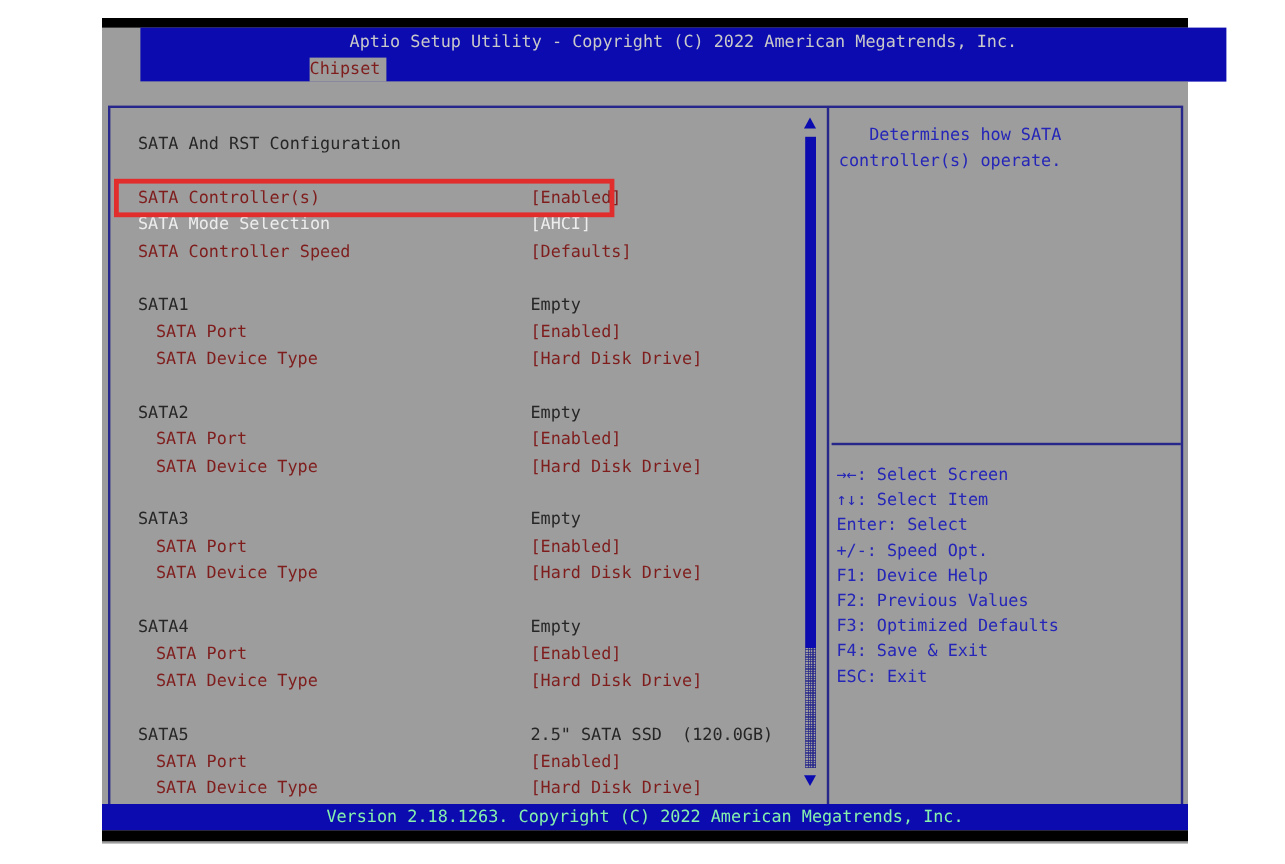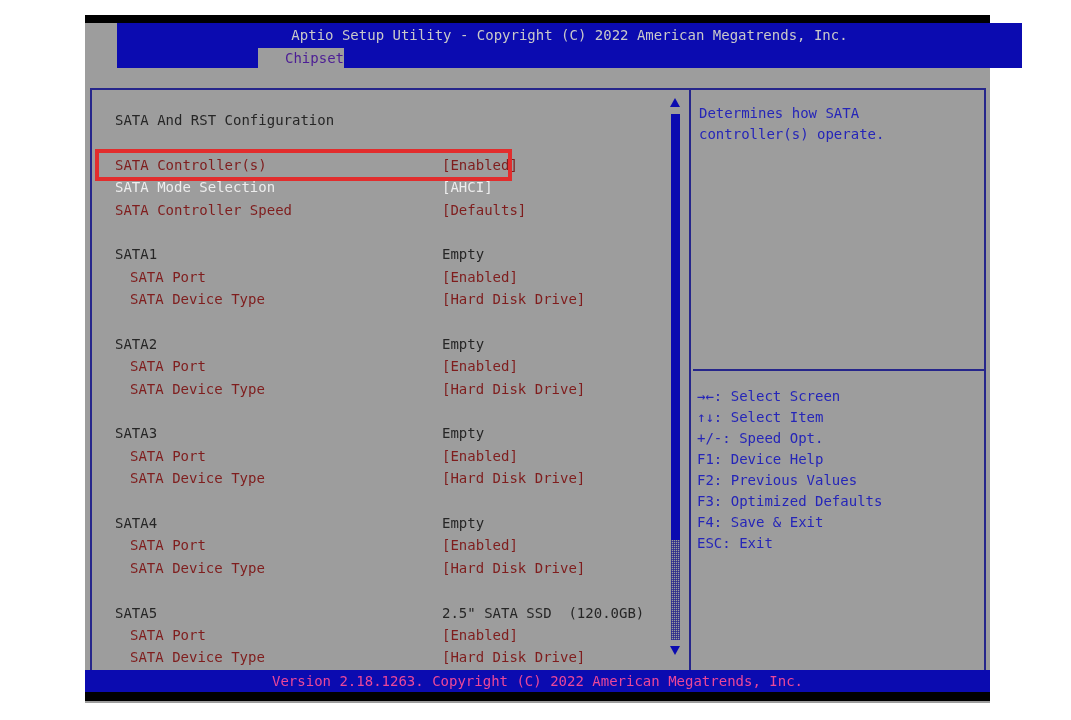--- a/index.html
+++ b/index.html
@@ -6,22 +6,22 @@
   body {
     width:1071px; height:720px; background:#ffffff; position:relative;
     font-family:"DejaVu Sans Mono","Liberation Mono",monospace;
     font-size:14px; overflow:hidden;
   }
   .screen { position:absolute; left:85px; top:15px; width:905px; height:688px; background:#9d9d9d; }
   .strip-black-top { position:absolute; left:0; top:0; width:100%; height:8px; background:#000; }
   .strip-black-bottom { position:absolute; left:0; top:677px; width:100%; height:9px; background:#000; }
   .header-band { position:absolute; left:0; top:8px; width:100%; height:45px; background:#0b0bb0;margin-left:32px; }
   .header-title { position:absolute; left:0; top:4px; width:100%; text-align:center; color:#c9c9c9; }
-  .tab { position:absolute; left:173px; top:33px; width:86px; height:20px; background:#9d9d9d;
-         color:#4c1d95; text-align:right; line-height:20px; }
+  .tab { position:absolute; left:173px; top:33px; width:64px; height:20px; background:#9d9d9d;
+         color:#7f1d1d; text-align:left; line-height:20px; }
   .body-gray { position:absolute; left:0; top:53px; width:100%; height:602px; background:#9d9d9d; }
   .panel { position:absolute; left:5px; top:20px; width:896px; height:585px; border:2px solid #26268b; }
   .vdivider { position:absolute; left:597px; top:0; width:2px; height:100%; background:#26268b; }
   .menu-rows { position:absolute; left:0; top:19px; width:575px; }
   .row { height:22.4px; line-height:22.4px; position:relative; white-space:pre; }
   .row .lbl { position:absolute; left:23px; }
   .row.indent .lbl { left:38px; }
   .row .val { position:absolute; left:350px; white-space:pre; }
   .row.option { color:#7f1d1d; }
   .row.static { color:#262626; }
@@ -34,26 +34,26 @@
   .arrow-down { position:absolute; left:0; top:548px; width:0; height:0;
       border-left:5.5px solid transparent; border-right:5.5px solid transparent;
       border-top:9px solid #0b0bb0; }
   .thumb { position:absolute; left:1px; top:16px; width:9px; height:426px; background:#0b0bb0; }
   .track-hatch { position:absolute; left:1px; top:442px; width:9px; height:100px;
       background-image:
         repeating-linear-gradient(90deg, rgba(38,38,139,.75) 0 1px, transparent 1px 2px),
         repeating-linear-gradient(0deg, rgba(38,38,139,.75) 0 1px, transparent 1px 2px); }
   
   .help-panel { position:absolute; left:599px; top:0; width:295px; height:100%; }
-  .help-text { position:absolute; left:8px; top:13px; color:#2525b8; line-height:21px; }
+  .help-text { position:absolute; left:8px; top:13px; color:#2525b8; line-height:21px;text-align:right; }
   .hdivider { position:absolute; left:2px; right:2px; top:279px; height:2px; background:#26268b; }
   .legend { position:absolute; left:6px; top:296px; color:#2525b8; line-height:21px; white-space:pre; }
   
   .footer-band { position:absolute; left:0; top:655px; width:100%; height:22px; background:#0b0bb0; }
-  .footer-text { position:absolute; left:0; top:3px; width:100%; text-align:center; color:#ec4899; }
+  .footer-text { position:absolute; left:0; top:3px; width:100%; text-align:center; color:#86efac; }
   
   .highlight-box { position:absolute; left:10px; top:134px; width:417px; height:32px;
       border:4px solid #e22d2d; z-index:5; }
 </style>
 </head>
 <body>
 
 <div class="screen">
   <div class="strip-black-top"></div>
 
@@ -101,21 +101,21 @@
       </div>
 
       <div class="vdivider"></div>
 
       <div class="help-panel">
         <div class="help-text">
           <div>Determines how SATA</div>
           <div>controller(s) operate.</div>
         </div>
         <div class="hdivider"></div>
-        <div class="legend"><div>→←: Select Screen</div><div>↑↓: Select Item</div><div>+/-: Speed Opt.</div><div>F1: Device Help</div><div>F2: Previous Values</div><div>F3: Optimized Defaults</div><div>F4: Save &amp; Exit</div><div>ESC: Exit</div></div>
+        <div class="legend"><div>→←: Select Screen</div><div>↑↓: Select Item</div><div>Enter: Select</div><div>+/-: Speed Opt.</div><div>F1: Device Help</div><div>F2: Previous Values</div><div>F3: Optimized Defaults</div><div>F4: Save &amp; Exit</div><div>ESC: Exit</div></div>
       </div>
 
     </div>
   </div>
 
   <div class="highlight-box"></div>
 
   <div class="footer-band">
     <div class="footer-text">Version 2.18.1263. Copyright (C) 2022 American Megatrends, Inc.</div>
   </div>

